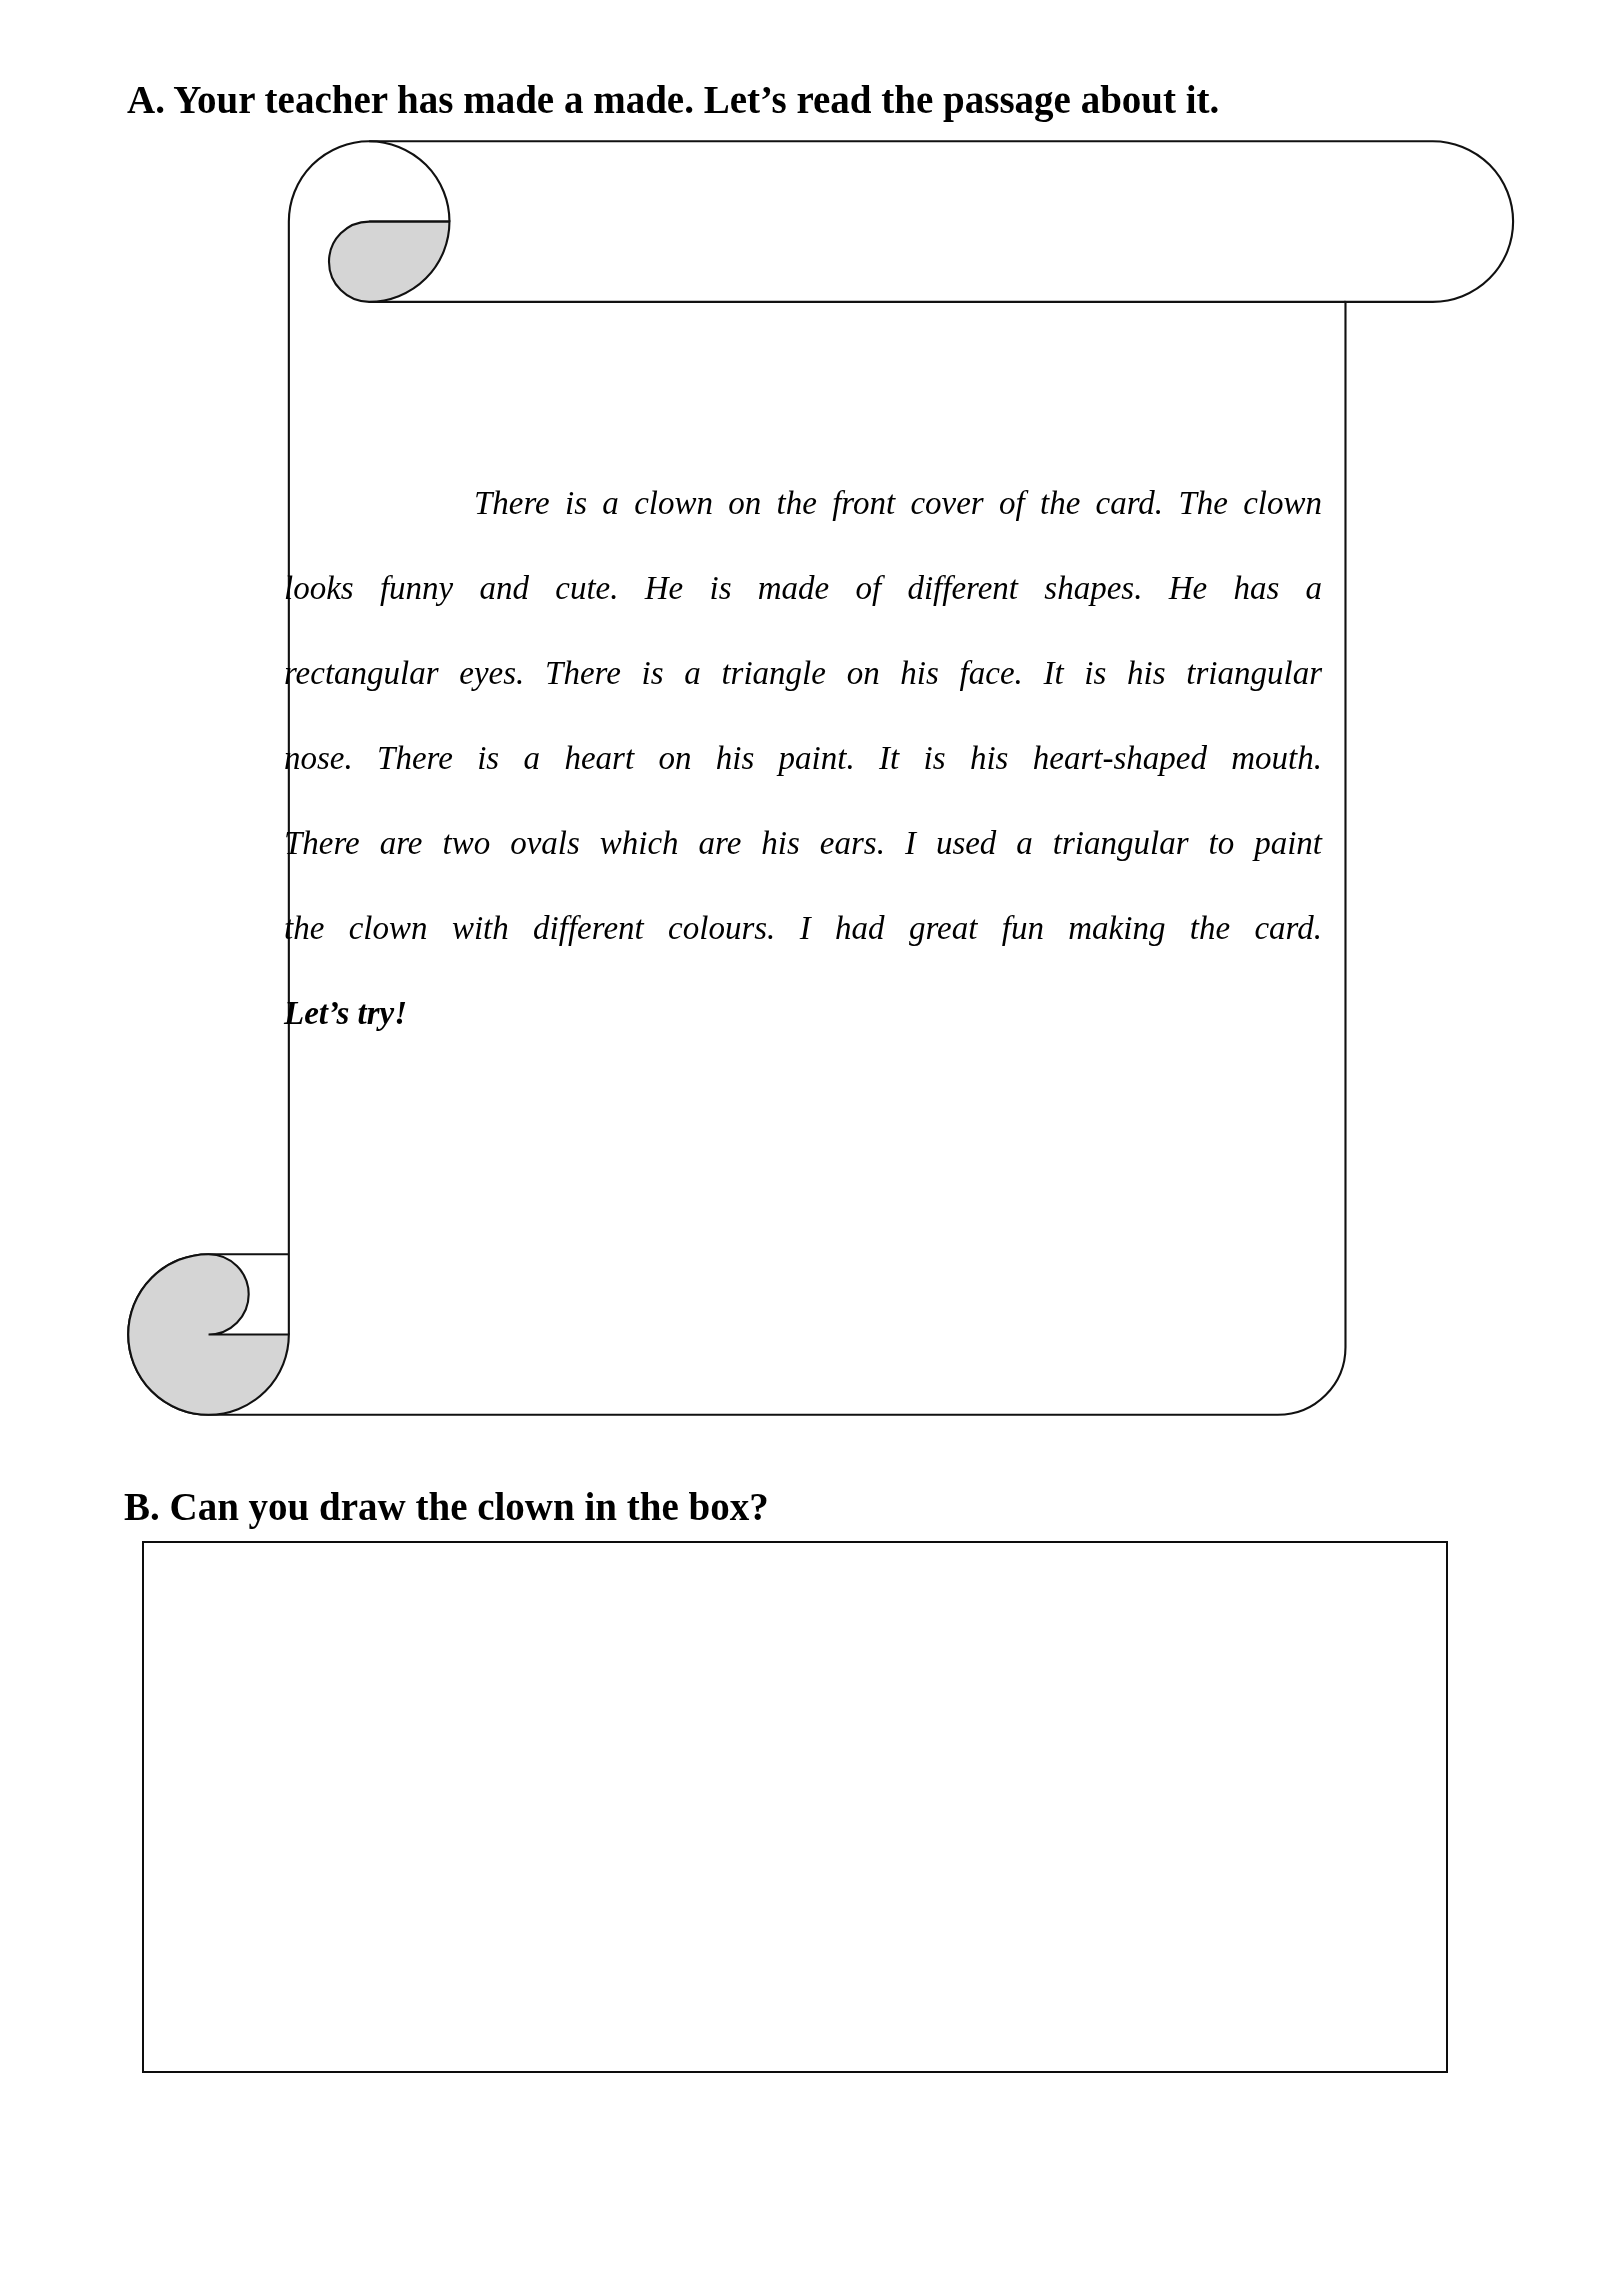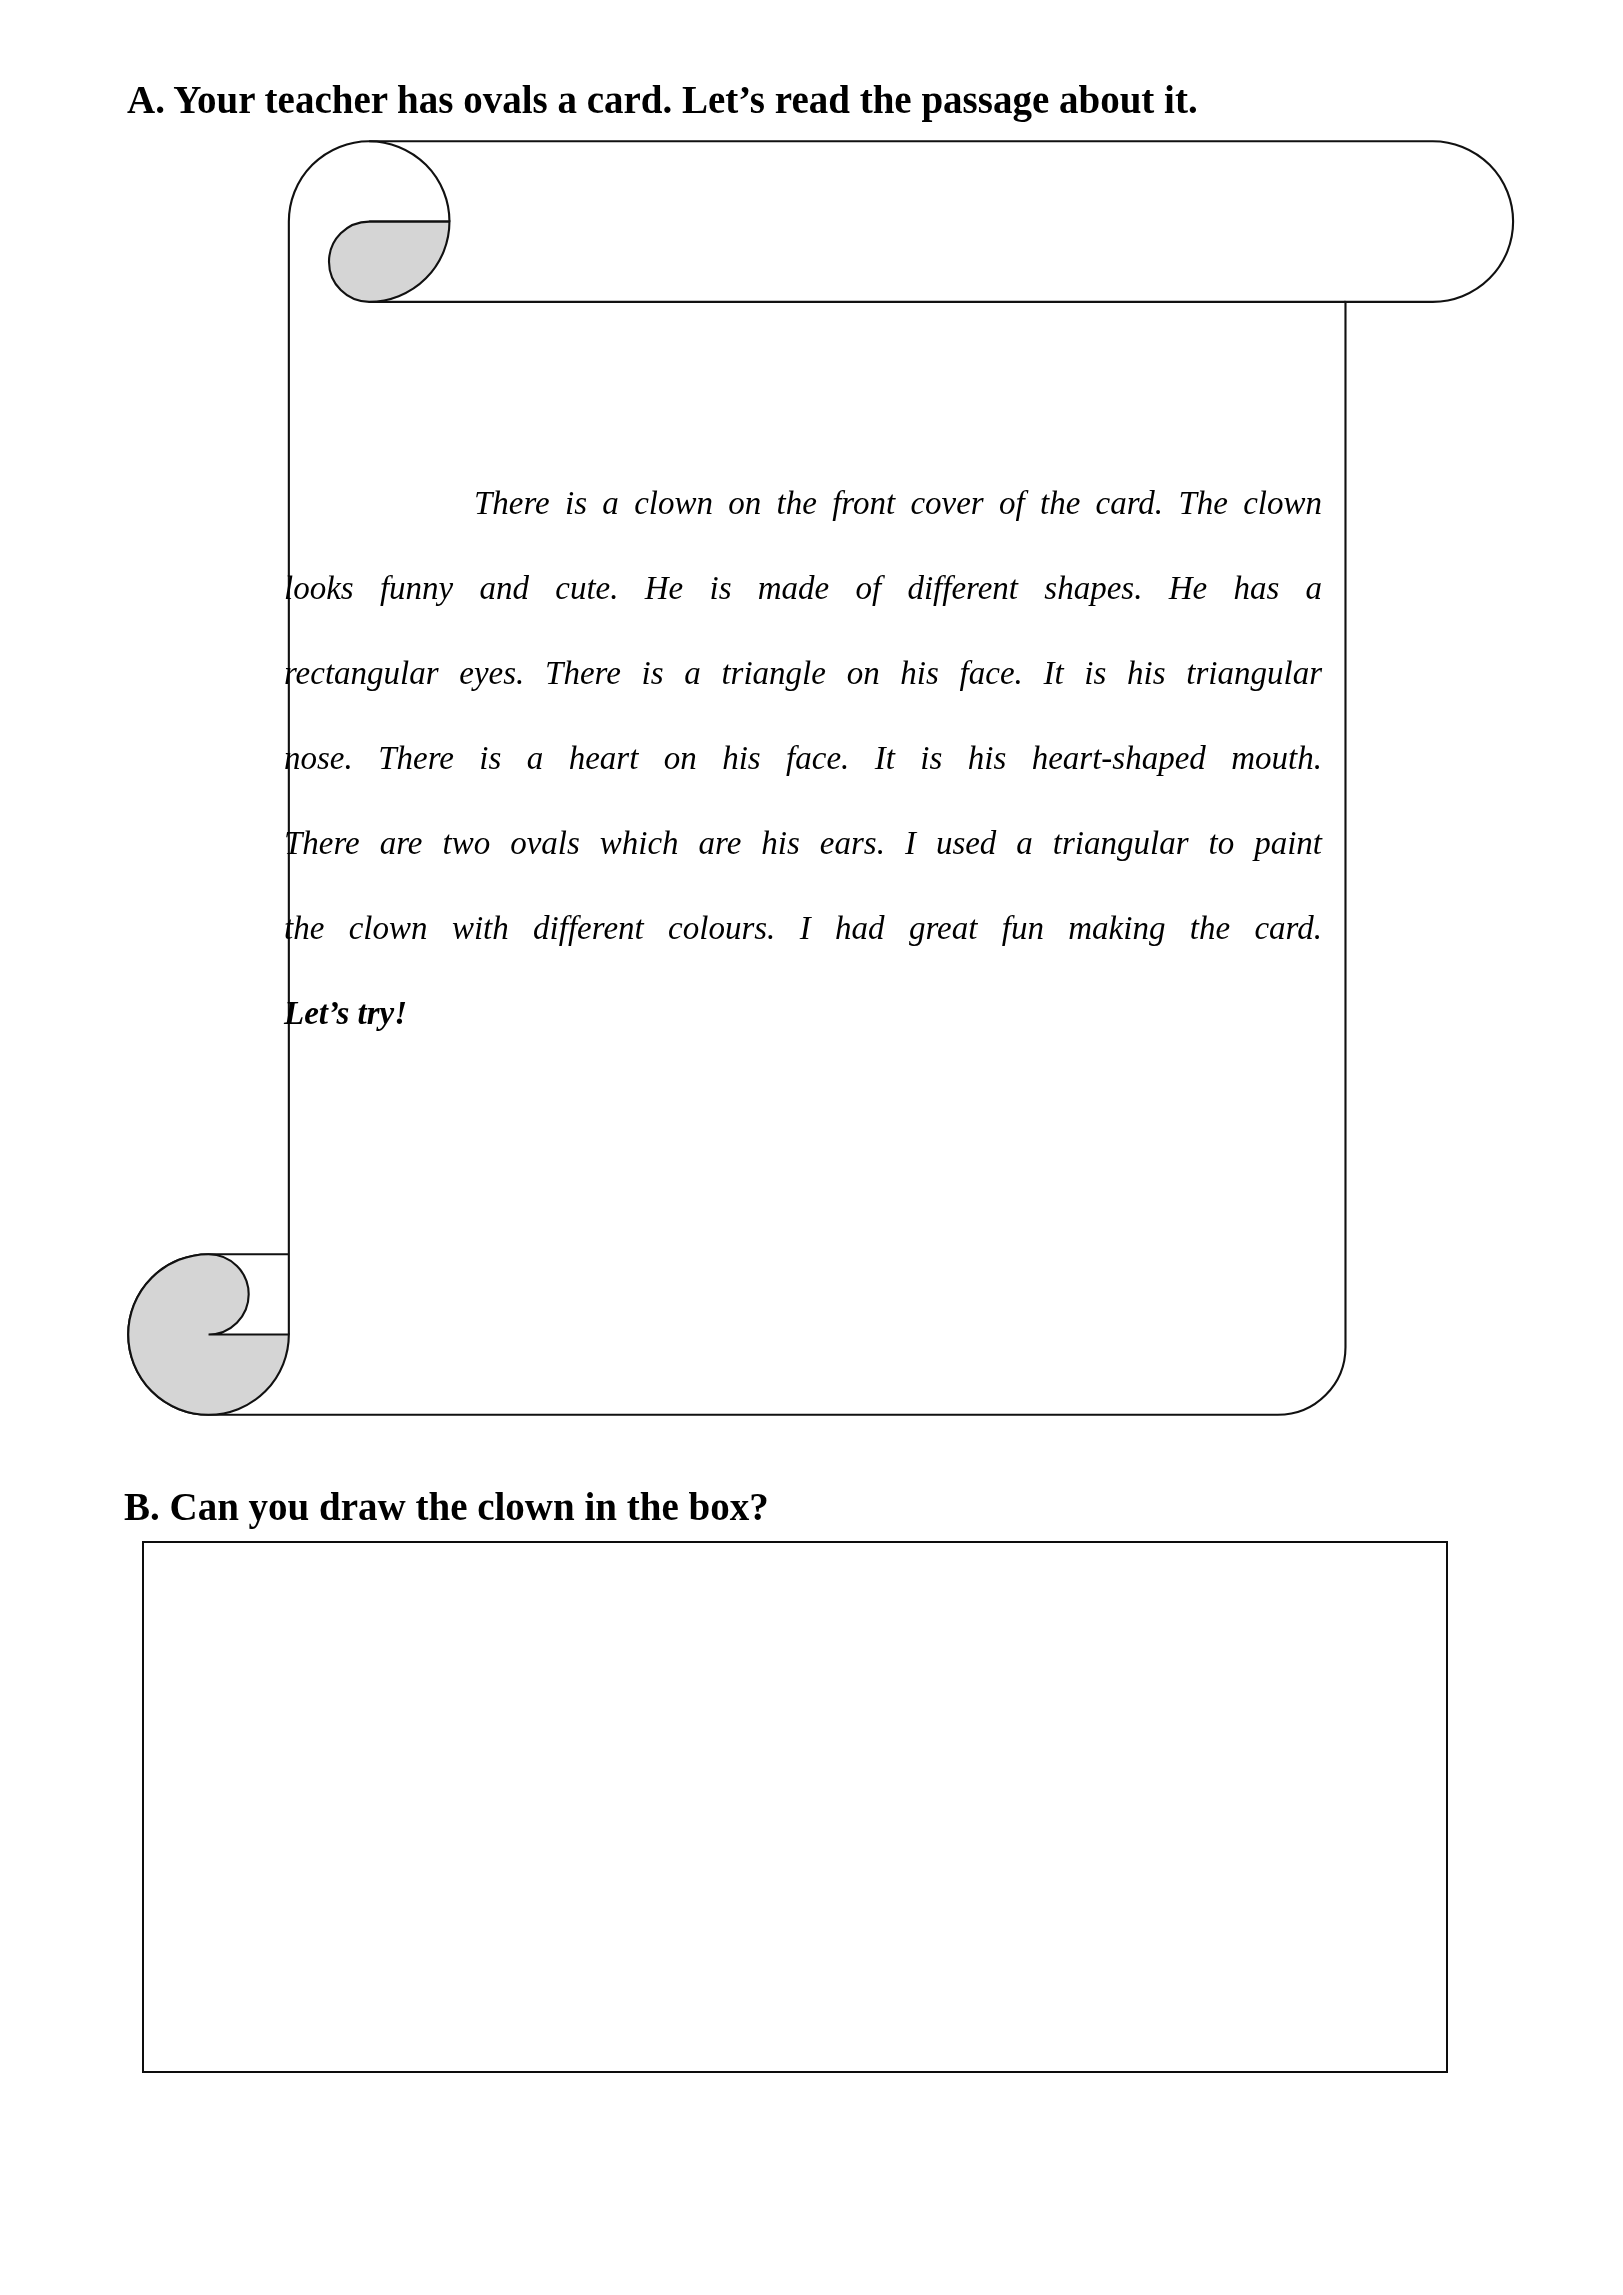--- a/index.html
+++ b/index.html
@@ -48,21 +48,21 @@
     left:142px;top:1541px;
     width:1306px;height:532px;
     border:2.5px solid #0d0d0d;
     box-sizing:border-box;
     background:#ffffff;
   }
 </style>
 </head>
 <body>
 
-<div class="heading" id="heading-a">A. Your teacher has ovals a card. Let’s read the passage about it.</div>
+<div class="heading" id="heading-a">A. Your teacher has made a made. Let’s read the passage about it.</div>
 
 <svg id="scroll-svg" viewBox="0 0 1920 1750">
 
   <path d="M 341.7 1578.3 L 341.7 261.7
            A 95 95 0 0 1 436.7 166.7
            L 1695 166.7
            A 95 95 0 0 1 1695 356.7
            L 1591.7 356.7
            L 1591.7 1593.3
            A 80 80 0 0 1 1511.7 1673.3
@@ -84,21 +84,21 @@
            A 47.5 47.5 0 0 1 246.7 1578.3
            L 341.7 1578.3
            A 95 95 0 0 1 246.7 1673.3
            A 95 95 0 0 1 246.7 1483.3 Z" fill="#d5d5d5" stroke="#111111" stroke-width="2.5"></path>
 </svg>
 
 <div id="passage">
     <div class="pline first">There is a clown on the front cover of the card. The clown</div>
     <div class="pline">looks funny and cute. He is made of different shapes. He has a</div>
     <div class="pline">rectangular eyes. There is a triangle on his face. It is his triangular</div>
-    <div class="pline">nose. There is a heart on his face. It is his heart-shaped mouth.</div>
+    <div class="pline">nose. There is a heart on his paint. It is his heart-shaped mouth.</div>
     <div class="pline">There are two ovals which are his ears. I used a triangular to paint</div>
     <div class="pline">the clown with different colours. I had great fun making the card.</div>
     <div class="pline last">Let’s try!</div>
   </div>
 
 <div class="heading" id="heading-b">B. Can you draw the clown in the box?</div>
 
 <div id="draw-box"></div>
 
 

